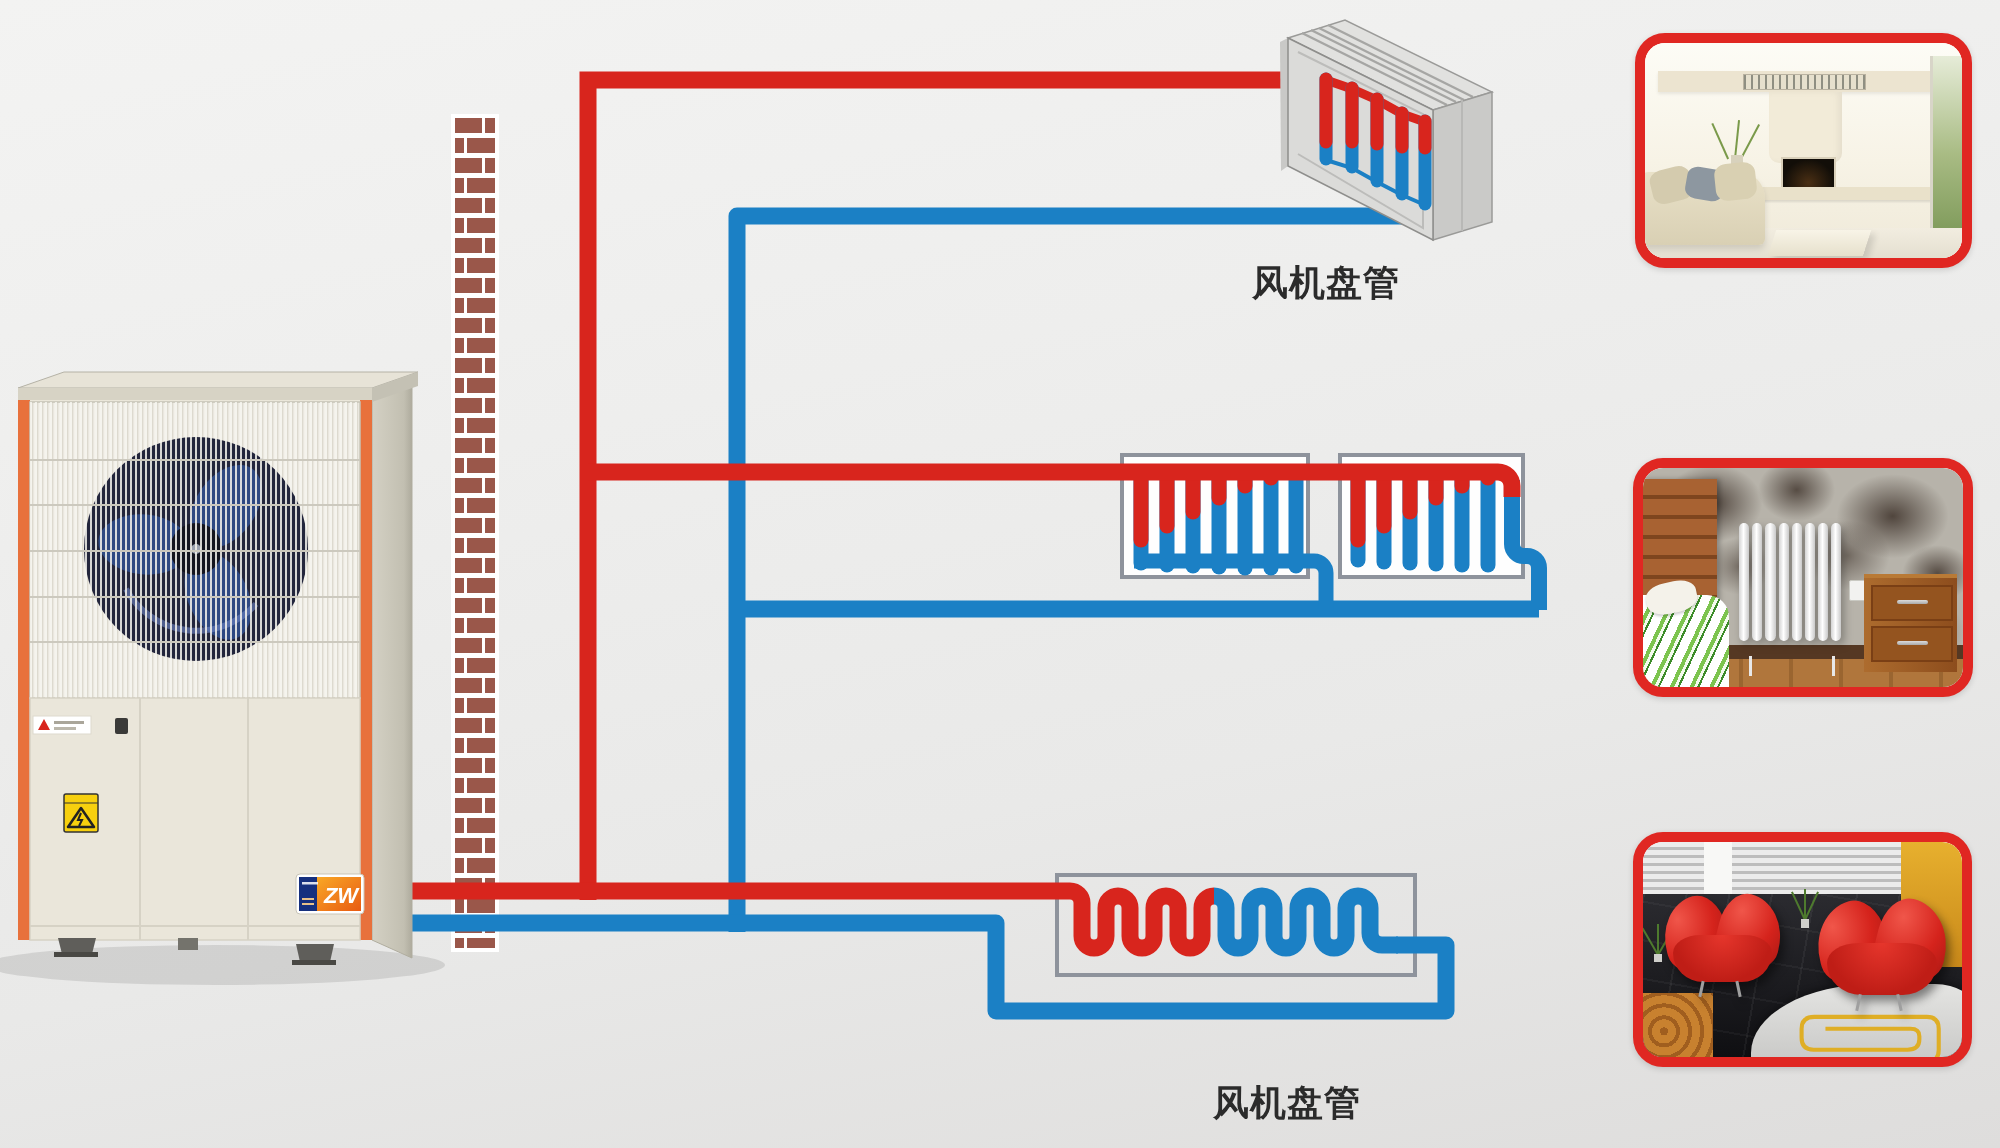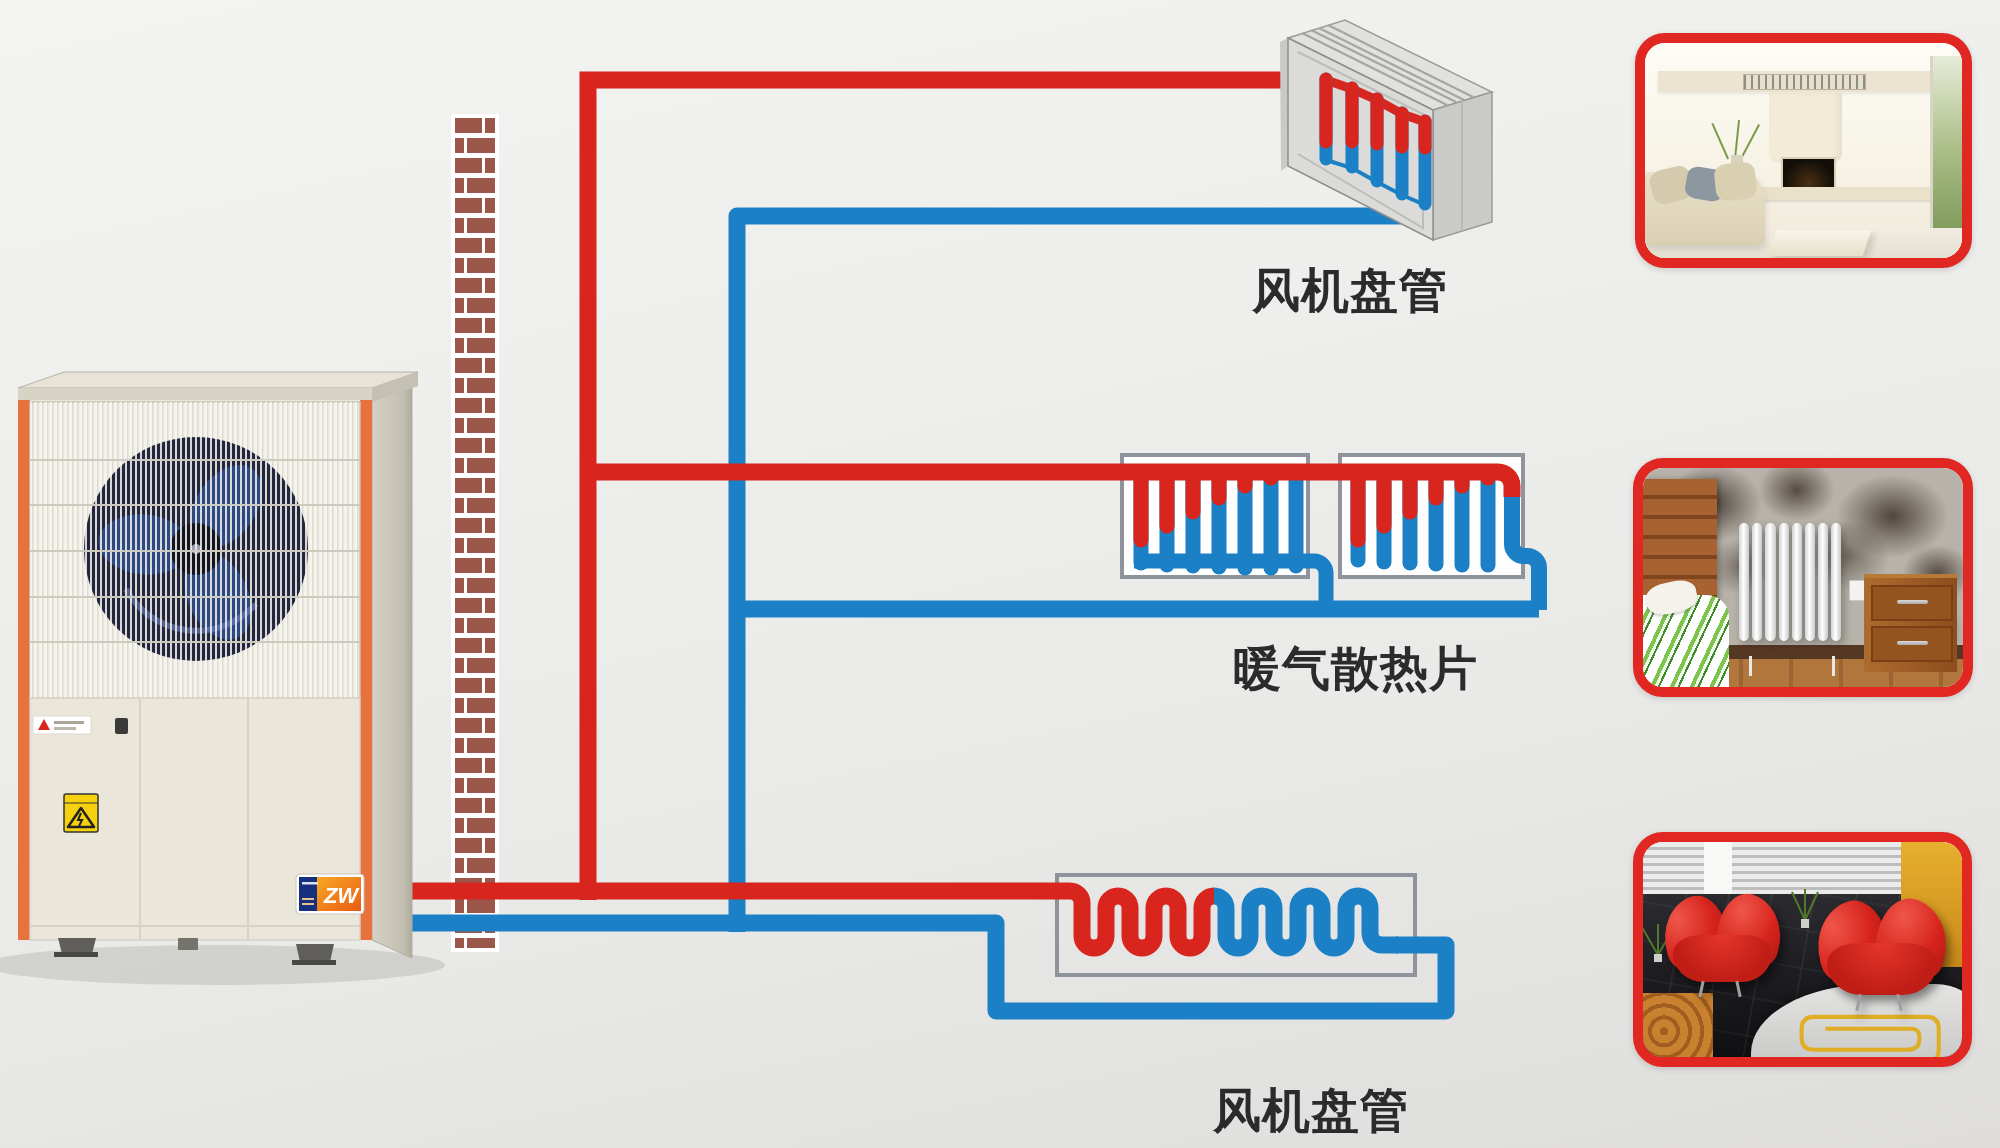--- a/index.html
+++ b/index.html
@@ -10,21 +10,21 @@
   html,body{margin:0;padding:0;background:#ddd;}
   .stage{position:relative;width:2000px;height:1148px;overflow:hidden;
     background:linear-gradient(168deg,#f3f3f2 0%,#eeeeed 35%,#e9e9e8 65%,#dedddc 100%);
     font-family:"Liberation Sans",sans-serif;}
   svg.scene{position:absolute;left:0;top:0;}
   .pipe{fill:none}
   .hot{stroke:var(--hot-pipe)}
   .cold{stroke:var(--cold-pipe)}
 
   
-  .lbl{position:absolute;font-size:48px;font-weight:600;color:var(--label-text);
+  .lbl{position:absolute;font-size:36px;font-weight:600;color:var(--label-text);
     letter-spacing:1px;white-space:nowrap;}
   .lbl-fan{left:1252px;top:259px;}
   .lbl-rad{left:1233px;top:637px;}
   .lbl-floor{left:1213px;top:1079px;}
 
   
   .photo{position:absolute;border:10px solid var(--photo-frame);border-radius:30px;
     overflow:hidden;background:#fff;box-shadow:0 2px 6px rgba(0,0,0,.15);}
   .photo .ph-in{position:absolute;inset:0;border-radius:18px;overflow:hidden;}
   .p1{left:1635px;top:33px;width:317px;height:215px;}
@@ -273,21 +273,20 @@
         <polygon points="58,938 96,938 92,954 62,954"></polygon>
           <rect x="54" y="952" width="44" height="5" fill="#494844"></rect>
         <rect x="178" y="938" width="20" height="12" fill="#74736c"></rect>
         <polygon points="296,944 334,944 330,962 300,962"></polygon>
           <rect x="292" y="960" width="44" height="5" fill="#494844"></rect>
       </g>
     </g>
   </svg>
 
   <div class="lbl lbl-fan">风机盘管</div>
-  <div class="lbl lbl-rad">暖气散热片</div>
   <div class="lbl lbl-floor">风机盘管</div>
 
   <div class="photo p1">
     <div class="ph-in">
       <div class="p1-wall"></div>
       <div class="p1-beam"></div>
       <div class="p1-vent"></div>
       <div class="p1-chimney"></div>
       <div class="p1-fire"></div>
       <div class="p1-bench"></div>

